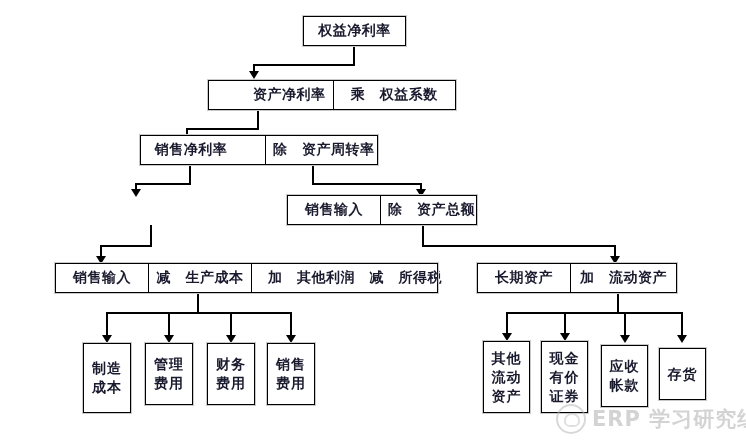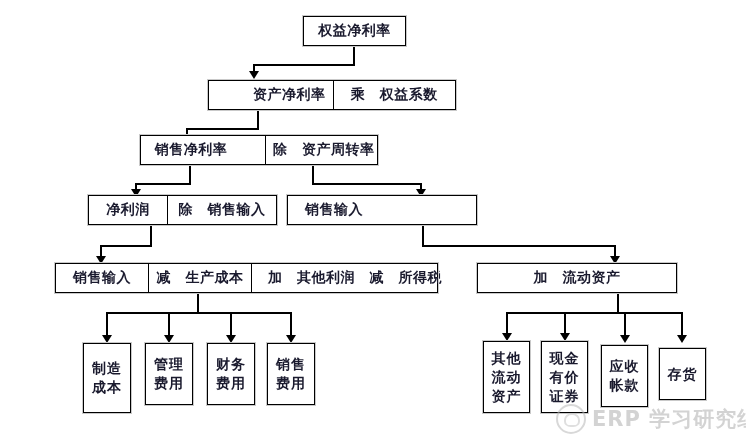--- a/index.html
+++ b/index.html
@@ -161,46 +161,44 @@
   <div class="vline" style="left:189px; top:165px; width:2px; height:20px;"></div>
   <div class="hline" style="left:135px; top:183px; width:56px; height:2px;"></div>
   <div class="vline" style="left:135px; top:183px; width:2px; height:8px;"></div>
   <div class="arrow" style="left:131px; top:189px;"></div>
 
   <div class="vline" style="left:312px; top:165px; width:2px; height:20px;"></div>
   <div class="hline" style="left:312px; top:183px; width:110px; height:2px;"></div>
   <div class="vline" style="left:420px; top:183px; width:2px; height:8px;"></div>
   <div class="arrow" style="left:416px; top:189px;"></div>
 
-  <div class="box" style="left:88px; top:195px; width:189px; height:30px;">
-    <div class="cell" style="flex:0 0 78px;">净利润</div>
-    <div class="cell" style="flex:1 1 auto;">除　销售输入</div>
-  </div>
 
   <div class="box" style="left:287px; top:195px; width:190px; height:30px;">
     <div class="cell" style="flex:0 0 92px;">销售输入</div>
+    <div class="cell" style="flex:1 1 auto;">除　资产总额</div>
   </div>
 
   <div class="vline" style="left:150px; top:225px; width:2px; height:22px;"></div>
   <div class="hline" style="left:100px; top:245px; width:52px; height:2px;"></div>
   <div class="vline" style="left:100px; top:245px; width:2px; height:15px;"></div>
   <div class="arrow" style="left:96px; top:256px;"></div>
 
   <div class="vline" style="left:422px; top:225px; width:2px; height:22px;"></div>
   <div class="hline" style="left:422px; top:245px; width:194px; height:2px;"></div>
   <div class="vline" style="left:614px; top:245px; width:2px; height:15px;"></div>
   <div class="arrow" style="left:610px; top:256px;"></div>
 
   <div class="box" style="left:55px; top:263px; width:383px; height:30px;">
     <div class="cell" style="flex:0 0 92px;">销售输入</div>
     <div class="cell" style="flex:0 0 103px;">减　生产成本</div>
     <div class="cell" style="flex:1 1 auto;padding-left:16px;">加　其他利润　减　所得税</div>
   </div>
 
   <div class="box" style="left:477px; top:263px; width:200px; height:30px;">
+    <div class="cell" style="flex:0 0 92px;">长期资产</div>
     <div class="cell" style="flex:1 1 auto;">加　流动资产</div>
   </div>
 
   <div class="vline" style="left:197px; top:293px; width:2px; height:21px;"></div>
   <div class="hline" style="left:106px; top:312px; width:186px; height:2px;"></div>
 
   <div class="vline" style="left:106px; top:312px; width:2px; height:26px;"></div>
   <div class="arrow" style="left:102px; top:335px;"></div>
 
   <div class="vline" style="left:168px; top:312px; width:2px; height:26px;"></div>

